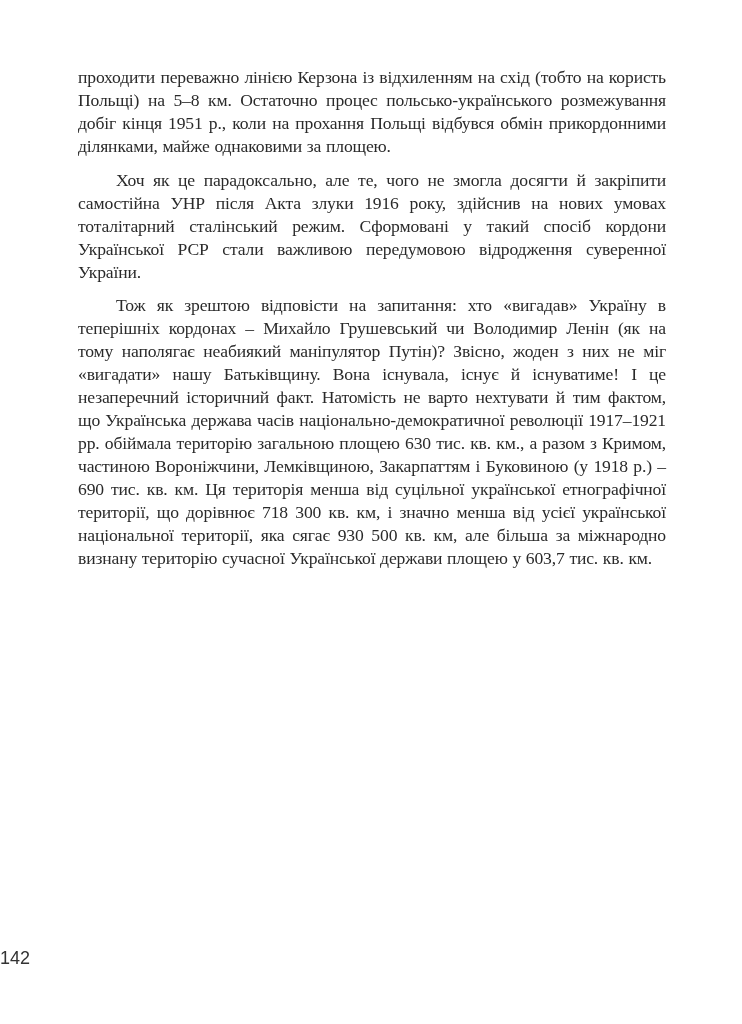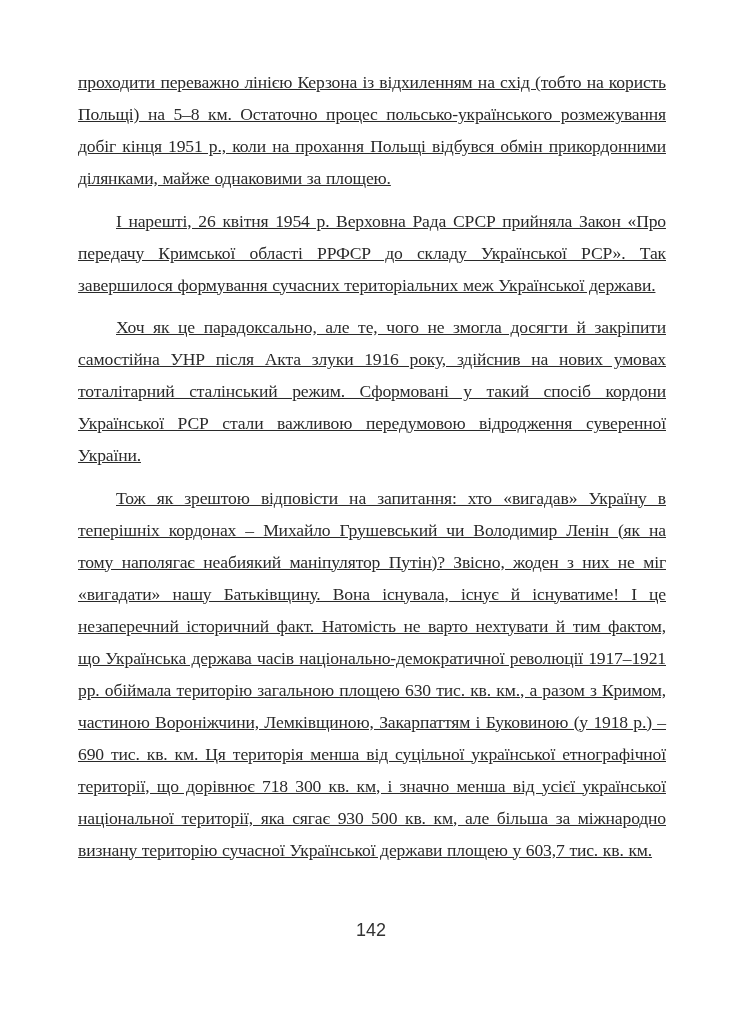--- a/index.html
+++ b/index.html
@@ -1,33 +1,32 @@
 <!DOCTYPE html>
 <html><head>
   <meta charset="utf-8">
   <style>
     html, body { margin: 0; padding: 0; background: #ffffff; }
     body { width: 742px; height: 1024px; position: relative; overflow: hidden; }
     .page {
       position: absolute; left: 78px; top: 66px; width: 588px;
       font-family: "Liberation Serif", "DejaVu Serif", serif;
-      font-size: 17.6px; line-height: 32px; color: #2a2a2a;
-      text-align: justify; letter-spacing: -0.15px; word-spacing: 0.5px; text-decoration: underline;
+      font-size: 17.6px; line-height: 23px; color: #2a2a2a;
+      text-align: justify; letter-spacing: -0.15px; word-spacing: 0.5px;
     }
     .para { margin: 0 0 10.5px 0; text-indent: 38px; hyphens: manual; }
     .para.first { text-indent: 0; }
     .page-number {
-      position: absolute; left: 0; width: 742px; top: 920px;
-      text-align: center; font-family: "Liberation Sans", "DejaVu Sans", sans-serif;
+      position: absolute; left: 0; width: 742px; top: 948px;
+      text-align: left; font-family: "Liberation Sans", "DejaVu Sans", sans-serif;
       font-size: 18px; color: #333333;
     }
   </style>
 </head>
 <body>
 
 <div class="page">
   <p class="para first">проходити переважно лінією Керзона із відхиленням на схід (тобто на користь Польщі) на 5–8 км. Остаточно процес польсько-українського розмежування добіг кінця 1951 р., коли на прохання Польщі відбувся обмін прикордонними ділянками, майже однаковими за площею.</p>
-  <p class="para">І нарешті, 26 квітня 1954 р. Верховна Рада СРСР прийняла За­кон «Про передачу Кримської області РРФСР до складу Української РСР». Так завершилося формування сучасних територіальних меж Української держави.</p>
   <p class="para">Хоч як це парадоксально, але те, чого не змогла досягти й закрі­пити самостійна УНР після Акта злуки 1916 року, здійснив на нових умовах тоталітарний сталінський режим. Сформовані у такий спосіб кордони Української РСР стали важливою передумовою відродження суверенної України.</p>
   <p class="para">Тож як зрештою відповісти на запитання: хто «вигадав» Україну в теперішніх кордонах – Михайло Грушевський чи Володимир Ленін (як на тому наполягає неабиякий маніпулятор Путін)? Звісно, жоден з них не міг «вигадати» нашу Батьківщину. Вона існувала, існує й існуватиме! І це незаперечний історичний факт. Натомість не варто нехтувати й тим фактом, що Українська держава часів національно-демократичної революції 1917–1921 рр. обіймала територію загальною площею 630 тис. кв. км., а разом з Кримом, частиною Вороніжчини, Лемківщиною, Закарпаттям і Буковиною (у 1918 р.) – 690 тис. кв. км. Ця територія менша від суцільної української етнографічної терито­рії, що дорівнює 718 300 кв. км, і значно менша від усієї української національної території, яка сягає 930 500 кв. км, але більша за між­народно визнану територію сучасної Української держави площею у 603,7 тис. кв. км.</p>
 </div>
 
 <div class="page-number">142</div>
 
 </body></html>

